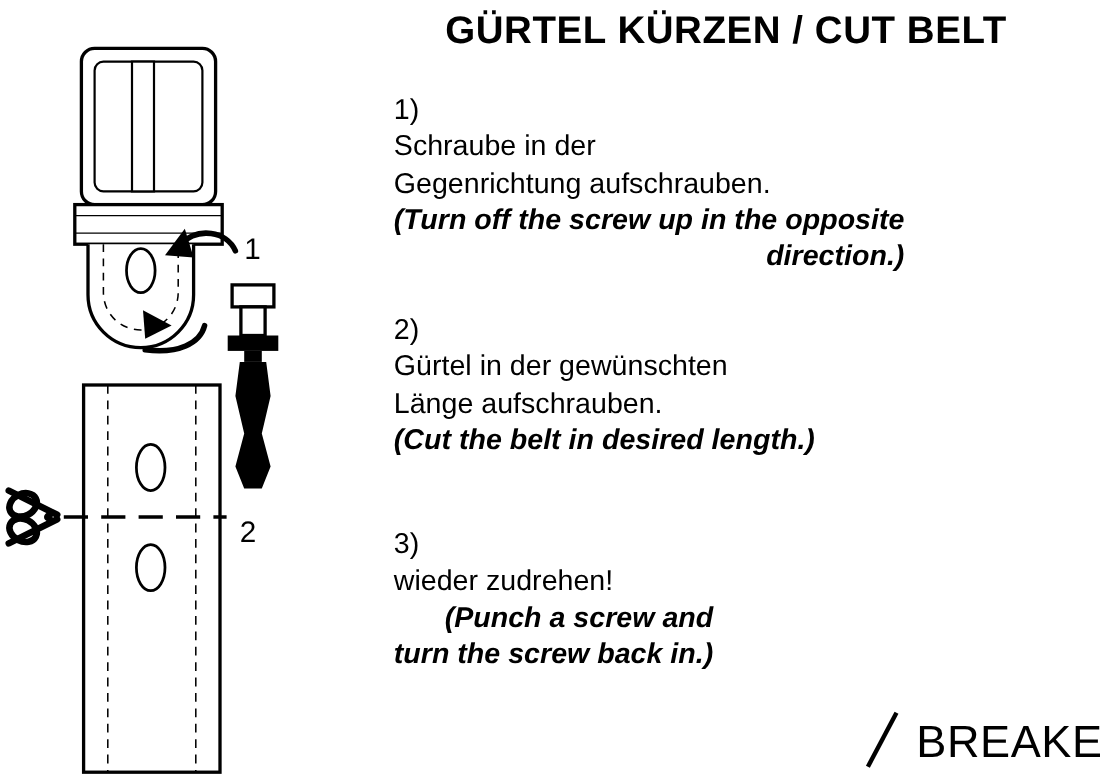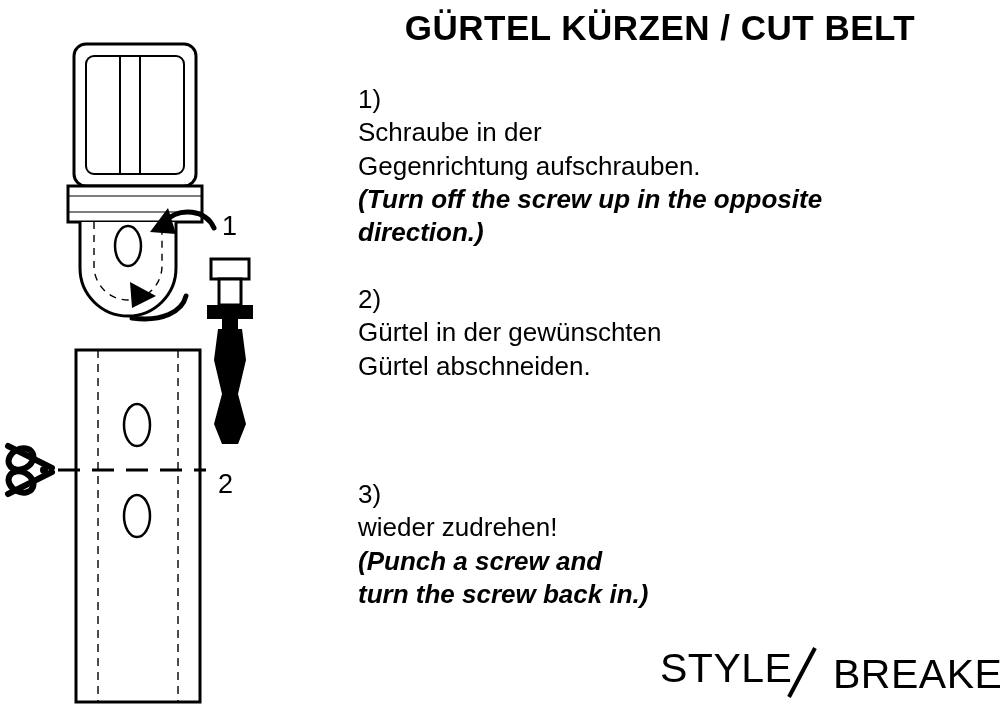--- a/index.html
+++ b/index.html
@@ -53,20 +53,21 @@
   }
   .de {
     display: block;
     white-space: nowrap;
   }
   .en {
     display: block;
     font-style: italic;
     font-weight: bold;
     white-space: nowrap;
+    text-align: right;
   }
 
   #step1 { left: 358px; top: 83px; }
   #step2 { left: 358px; top: 283px; }
   #step3 { left: 358px; top: 478px; }
 
   
   .marker-label {
     position: absolute;
     font-size: 27px;
@@ -181,32 +182,32 @@
     <span class="de">Gegenrichtung aufschrauben.</span>
     <span class="en">(Turn off the screw up in the opposite</span>
     <span class="en">direction.)</span>
   </span>
 </div>
 
 <div class="step" id="step2">
   <span class="num">2)</span>
   <span class="body">
     <span class="de">Gürtel in der gewünschten</span>
-    <span class="de">Gürtel abschneiden.</span>
+    <span class="de">Länge aufschrauben.</span>
+    <span class="en">(Cut the belt in desired length.)</span>
   </span>
 </div>
 
 <div class="step" id="step3">
   <span class="num">3)</span>
   <span class="body">
     <span class="de">wieder zudrehen!</span>
     <span class="en">(Punch a screw and</span>
     <span class="en">turn the screw back in.)</span>
   </span>
 </div>
 
 <div class="marker-label" id="label-1">1</div>
 <div class="marker-label" id="label-2">2</div>
 
 <div class="brand">
-  <span class="brand-text brand-a" style="left:0px; top:0px;">STYLE</span>
   <span class="brand-text brand-b" style="left:125px; top:6px;margin-left:48px;">BREAKER</span>
 </div>
 
 </body></html>

